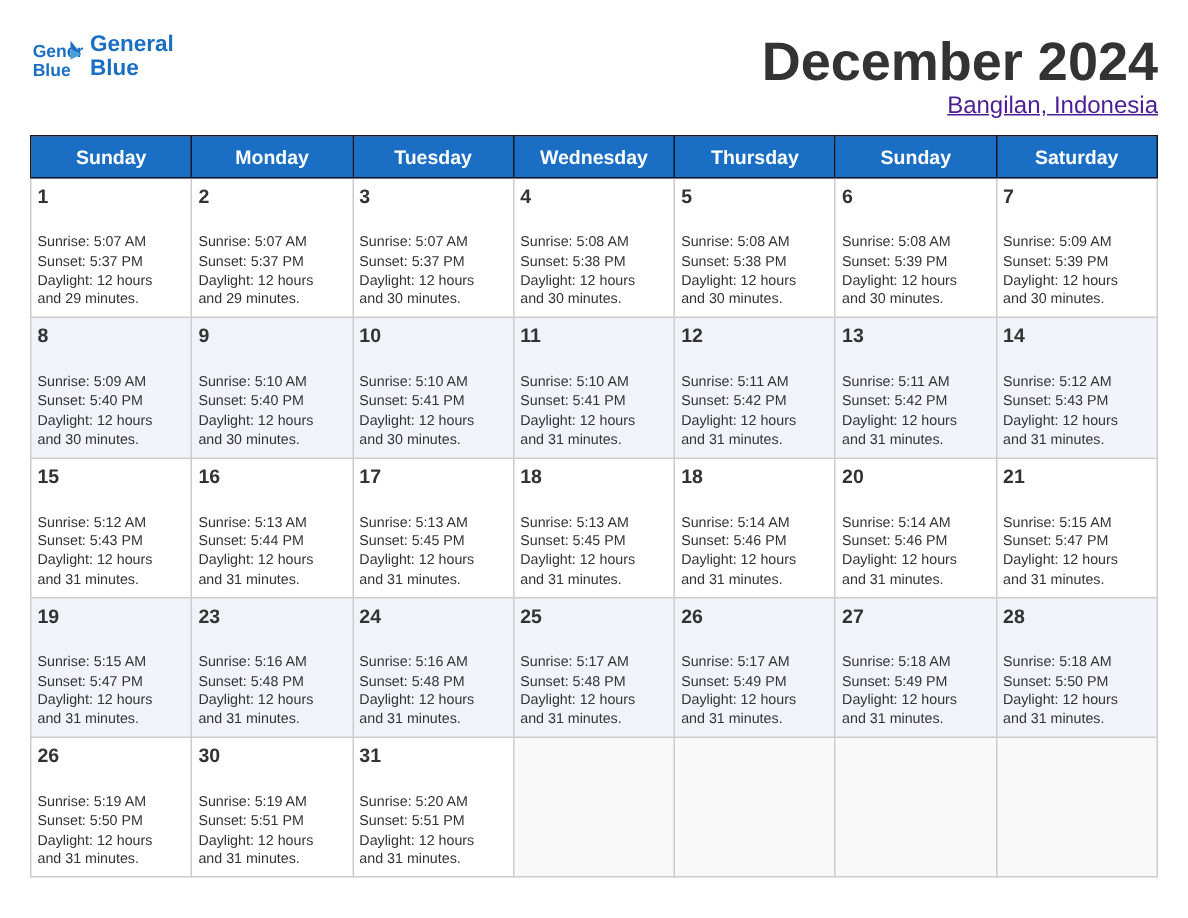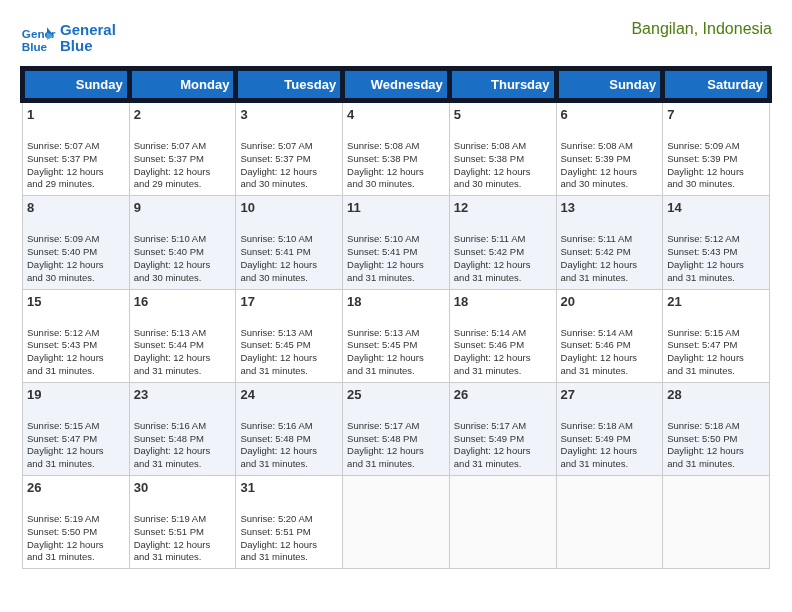--- a/index.html
+++ b/index.html
@@ -28,35 +28,36 @@
     .title-block {
       text-align: right;
     }
     .month-title {
       font-size: 36px;
       font-weight: bold;
       color: #333;
     }
     .location-title {
       font-size: 16px;
-      color: #4d7c0f;
+      color: #4c1d95;
+      text-decoration: underline;
     }
     table {
       width: 100%;
       border-collapse: collapse;
       table-layout: fixed;
     }
     thead th {
       background-color: #1a6fc4;
       color: #fff;
       font-size: 13px;
       font-weight: bold;
       padding: 6px 4px;
-      text-align: right;
-      border: 5px solid #0f172a;
+      text-align: center;
+      border: 1px solid #0f172a;
     }
     tbody td {
       border: 1px solid #ccc;
       vertical-align: top;
       padding: 4px 4px;
       font-size: 10px;
       color: #333;
       background: #fff;
       height: 82px;
     }
@@ -89,20 +90,21 @@
       <text x="2" y="34" font-size="13" font-weight="bold" fill="#1a6fc4">Blue</text>
       <polygon points="30,8 38,18 30,14" fill="#1a6fc4"></polygon>
       <polygon points="30,14 38,18 30,22" fill="#4a9fd4"></polygon>
     </svg>
     <div>
       <div style="font-size:15px;font-weight:bold;color:#1a6fc4;line-height:1.1">General</div>
       <div style="font-size:15px;font-weight:bold;color:#1a6fc4;line-height:1.1">Blue</div>
     </div>
   </div>
   <div class="title-block">
+    <div class="month-title">December 2024</div>
     <div class="location-title">Bangilan, Indonesia</div>
   </div>
 </div>
 
 <table>
   <thead>
     <tr>
       <th>Sunday</th>
       <th>Monday</th>
       <th>Tuesday</th>

